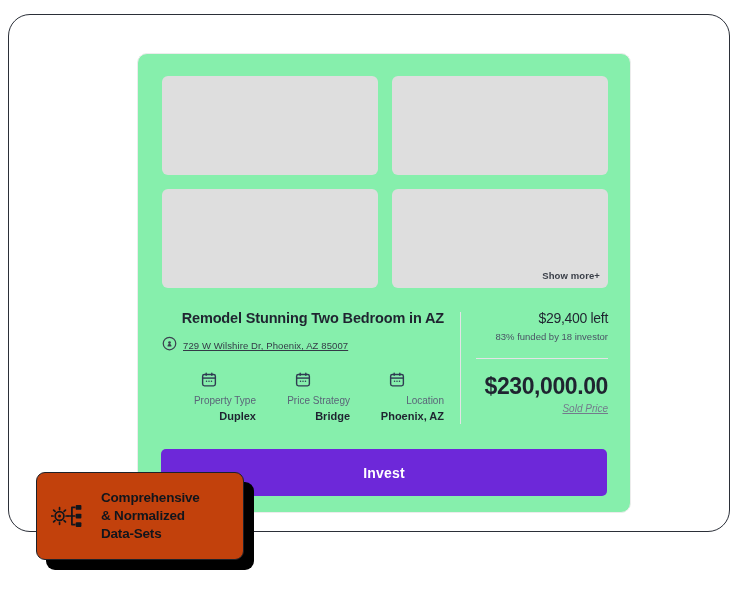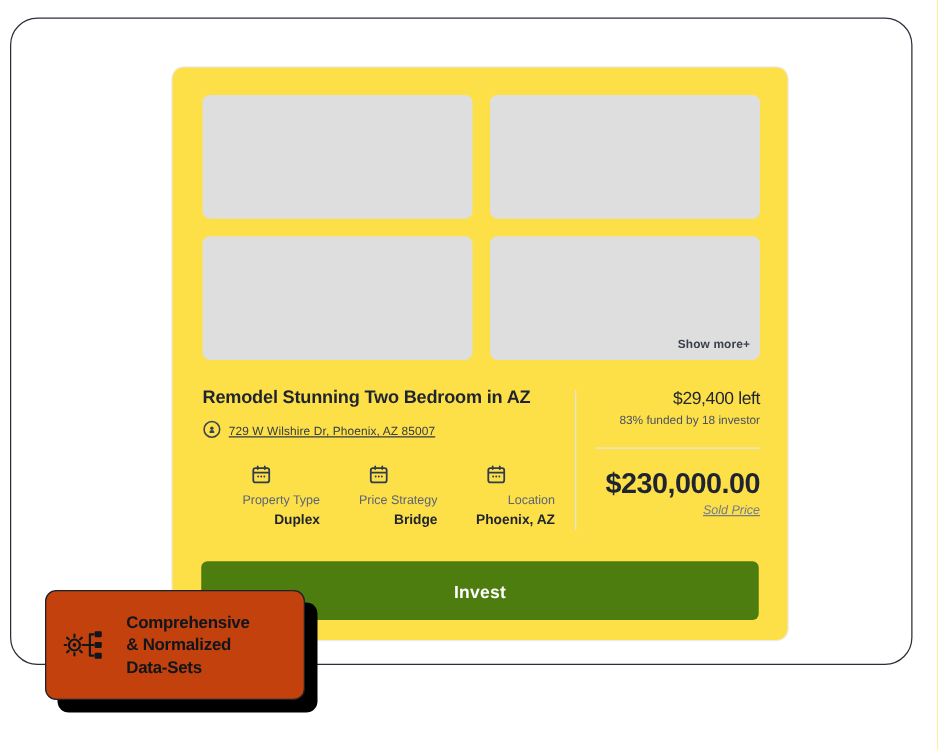--- a/index.html
+++ b/index.html
@@ -33,21 +33,21 @@
     box-sizing: border-box;
   }
 
   
   .listing-card {
     position: absolute;
     left: 128px;
     top: 38px;
     width: 494px;
     height: 460px;
-    background: #fde047;
+    background: #86efac;
     border: 1px solid #ececec;
     border-radius: 10px;
     box-sizing: border-box;
   }
 
   .card-inner {
     position: absolute;
     left: 24px;
     top: 22px;
     width: 446px;
@@ -102,20 +102,21 @@
     text-align: right;
   }
 
   .listing-title {
     font-size: 14.5px;
     font-weight: 700;
     color: #1f2430;
     letter-spacing: -0.15px;
     margin: 0 0 9px 0;
     line-height: 1.2;
+    text-align: right;
   }
 
   .address-row {
     display: flex;
     align-items: flex-end;
     gap: 6px;
     margin-bottom: 20px;
   }
   .pin-icon {
     width: 15px;
@@ -187,21 +188,21 @@
     text-decoration: underline;
   }
 
   
   .invest-button {
     position: absolute;
     left: 152px;
     top: 434px;
     width: 446px;
     height: 47px;
-    background: #4d7c0f;
+    background: #6d28d9;
     border: none;
     border-radius: 5px;
     color: #ffffff;
     font-size: 14px;
     font-weight: 700;
     font-family: "Liberation Sans", sans-serif;
     letter-spacing: .2px;
     cursor: pointer;
   }
 

